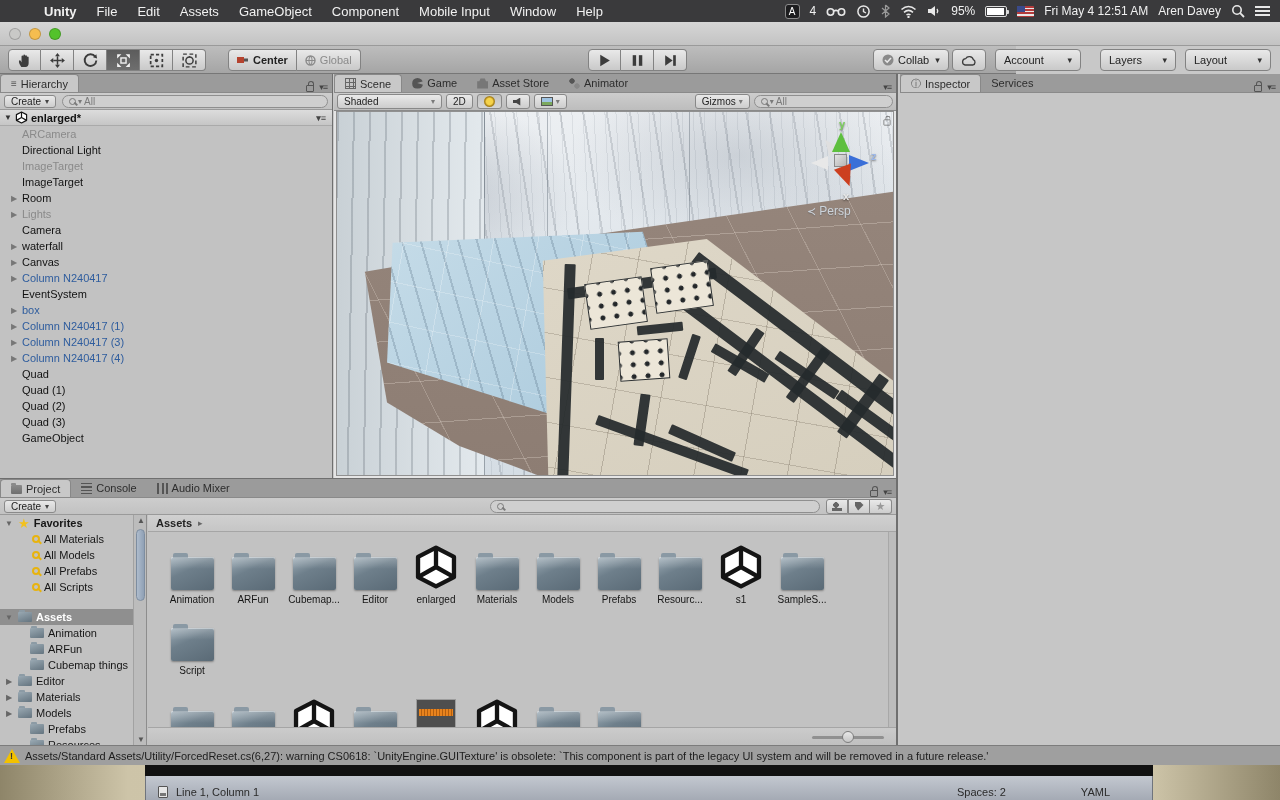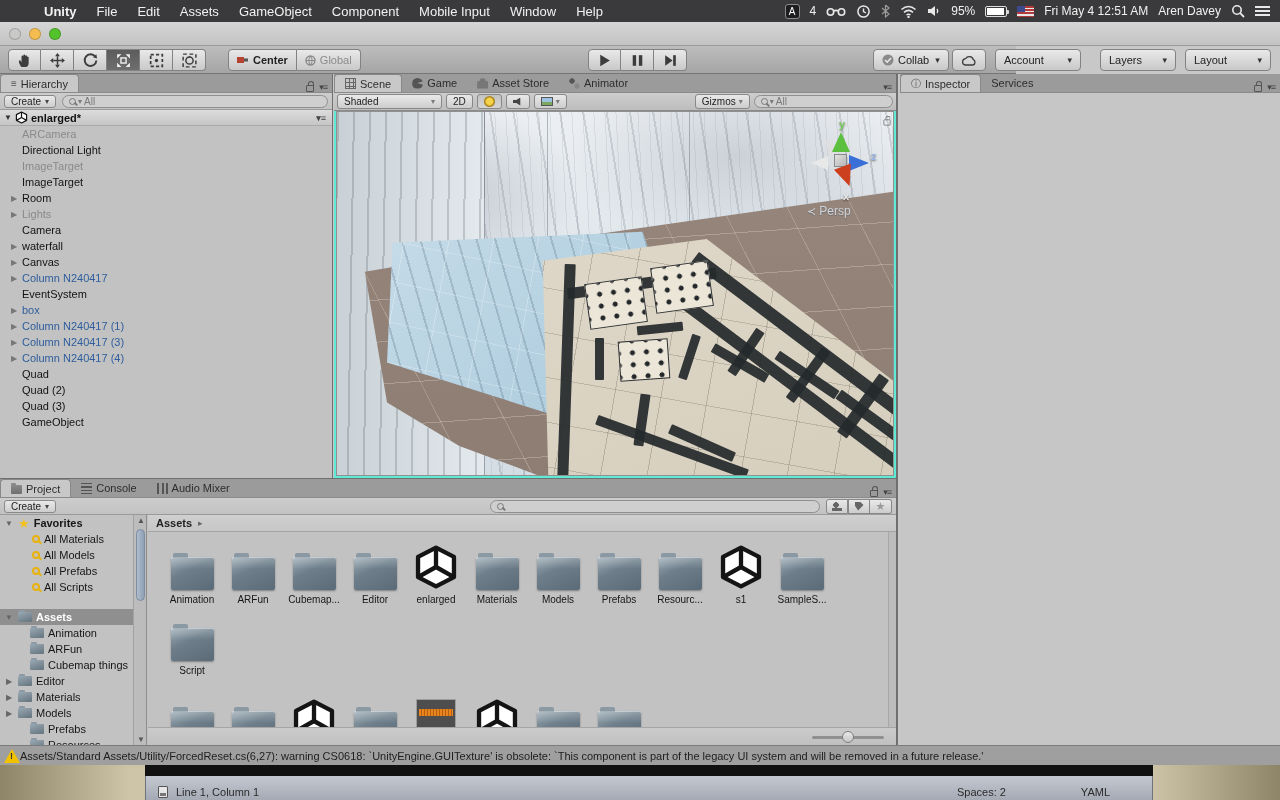--- a/index.html
+++ b/index.html
@@ -76,21 +76,21 @@
   .hrow { height:16px; display:flex; align-items:center; font-size:11px; padding-left:8px; gap:2px; }
   .hrow .tri { width:12px; font-size:8px; color:#777; text-align:center; flex:none; }
   .hrow .tri.hidden { visibility:hidden; }
   .hrow.normal { color:#121212; }
   .hrow.dim { color:#8d8d8d; }
   .hrow.prefab { color:#2f5d9e; }
   .uicon { width:13px; height:13px; flex:none; }
   .hmenu { margin-left:auto; padding-right:6px; font-size:9px; color:#444; }
 
   
-  #scene { position:absolute; left:334px; top:74px; width:564px; height:404px; background:#5eead4; border-right:2px solid #6f6f6f;text-align:center; }
+  #scene { position:absolute; left:334px; top:74px; width:564px; height:404px; background:#e5e5e5; border-right:2px solid #6f6f6f;text-align:center; }
   #scene-toolbar { position:absolute; left:0; right:0; top:19px; height:18px; background:linear-gradient(#cdcdcd,#bdbdbd); border-bottom:1px solid #8a8a8a; display:flex; align-items:center; padding:0 3px; gap:4px; }
   .minibtn { height:15px; background:linear-gradient(#e9e9e9,#cdcdcd); border:1px solid #888; border-radius:3px; font-size:10px; color:#222; display:flex; align-items:center; padding:0 6px; gap:3px; }
   .minibtn.pressed { background:linear-gradient(#c2c2c2,#d5d5d5); }
   #shaded-dd { width:105px; justify-content:space-between; }
   .sun { width:11px; height:11px; border-radius:50%; background:radial-gradient(circle,#f5d34a 40%, #b98c1e 60%, transparent 62%); box-shadow:0 0 0 1px #a8851f inset; }
   .spk { width:10px; height:8px; background:#444; clip-path:polygon(0 30%,35% 30%,75% 0,75% 100%,35% 70%,0 70%); }
   .fx { width:12px; height:9px; background:linear-gradient(#9ec3e2 50%, #7ba85e 50%); border:1px solid #555; }
   #viewport { position:absolute; left:2px; top:37px; right:2px; bottom:2px; overflow:hidden; border:1px solid #909090;
     background:
       radial-gradient(ellipse 220px 140px at 18% 22%, rgba(105,115,130,.28), transparent 65%),
@@ -179,21 +179,21 @@
   .bigunity { width:46px; height:46px; }
   .audiofile { width:40px; height:45px; background:#4e4e4e; border:1px solid #9c9c9c; position:relative; }
   .audiofile::before { content:''; position:absolute; left:2px; right:2px; top:9px; height:7px; background:repeating-linear-gradient(90deg,#e8831d 0 2px, #b35f10 2px 3px); }
   .audiofile::after { content:''; position:absolute; left:2px; right:2px; top:31px; height:3px; background:#e8831d; }
   #grid-scroll { position:absolute; right:0; top:17px; width:8px; bottom:18px; background:#bcbcbc; border-left:1px solid #a8a8a8; }
   #slider-bar { position:absolute; left:0; right:0; bottom:0; height:18px; background:linear-gradient(#cbcbcb,#c0c0c0); border-top:1px solid #a5a5a5; }
   .zslider { position:absolute; right:12px; top:8px; width:72px; height:3px; background:#909090; border-radius:2px; }
   .zthumb { position:absolute; left:30px; top:-5px; width:12px; height:12px; border-radius:50%; background:linear-gradient(#e8e8e8,#c6c6c6); border:1px solid #7d7d7d; }
 
   
-  #warnbar { position:absolute; left:0; top:745px; width:1280px; height:20px; background:#9f9f9f; border-top:1px solid #7c7c7c; display:flex; align-items:center; padding-left:4px; font-size:11px; color:#1d1d1d; }
+  #warnbar { position:absolute; left:0; top:745px; width:1280px; height:20px; background:#9f9f9f; border-top:1px solid #7c7c7c; display:flex; align-items:center; padding-left:4px; gap:5px; font-size:11px; color:#1d1d1d; }
   .warntri { width:0; height:0; border-left:8px solid transparent; border-right:8px solid transparent; border-bottom:14px solid #f2c100; position:relative; flex:none; }
   .warntri::after { content:'!'; position:absolute; left:-2px; top:2px; font-size:9px; font-weight:bold; color:#333; }
 
   
   #desktop { position:absolute; left:0; top:765px; width:1280px; height:35px;
     background:linear-gradient(90deg,#8e8569 0%, #cdc4a8 10%, #d8cfb5 50%, #cdc4a8 90%, #8e8569 100%); }
   #editorwin { position:absolute; left:145px; top:0; width:1008px; height:35px; }
   #ed-black { position:absolute; left:0; top:0; width:100%; height:11px; background:#111; }
   #ed-status { position:absolute; left:0; top:11px; width:100%; height:21px; background:linear-gradient(#c3c8d0,#9aa0ab); border:1px solid #6f747c; border-top:none; border-radius:0 0 5px 5px; display:flex; align-items:center; font-size:11px; color:#2b2b2b; padding:16px 12px; gap:8px; }
   .pageico { width:10px; height:12px; background:#e6e6e6; border:1px solid #555; border-radius:1px; position:relative; }
@@ -488,20 +488,24 @@
           <span class="tri">▶</span>
           <span>Column N240417 (3)</span>
         </div>
         <div class="hrow prefab">
           <span class="tri">▶</span>
           <span>Column N240417 (4)</span>
         </div>
         <div class="hrow normal">
           <span class="tri hidden">▶</span>
           <span>Quad</span>
+        </div>
+        <div class="hrow normal">
+          <span class="tri hidden">▶</span>
+          <span>Quad (1)</span>
         </div>
         <div class="hrow normal">
           <span class="tri hidden">▶</span>
           <span>Quad (2)</span>
         </div>
         <div class="hrow normal">
           <span class="tri hidden">▶</span>
           <span>Quad (3)</span>
         </div>
         <div class="hrow normal">

